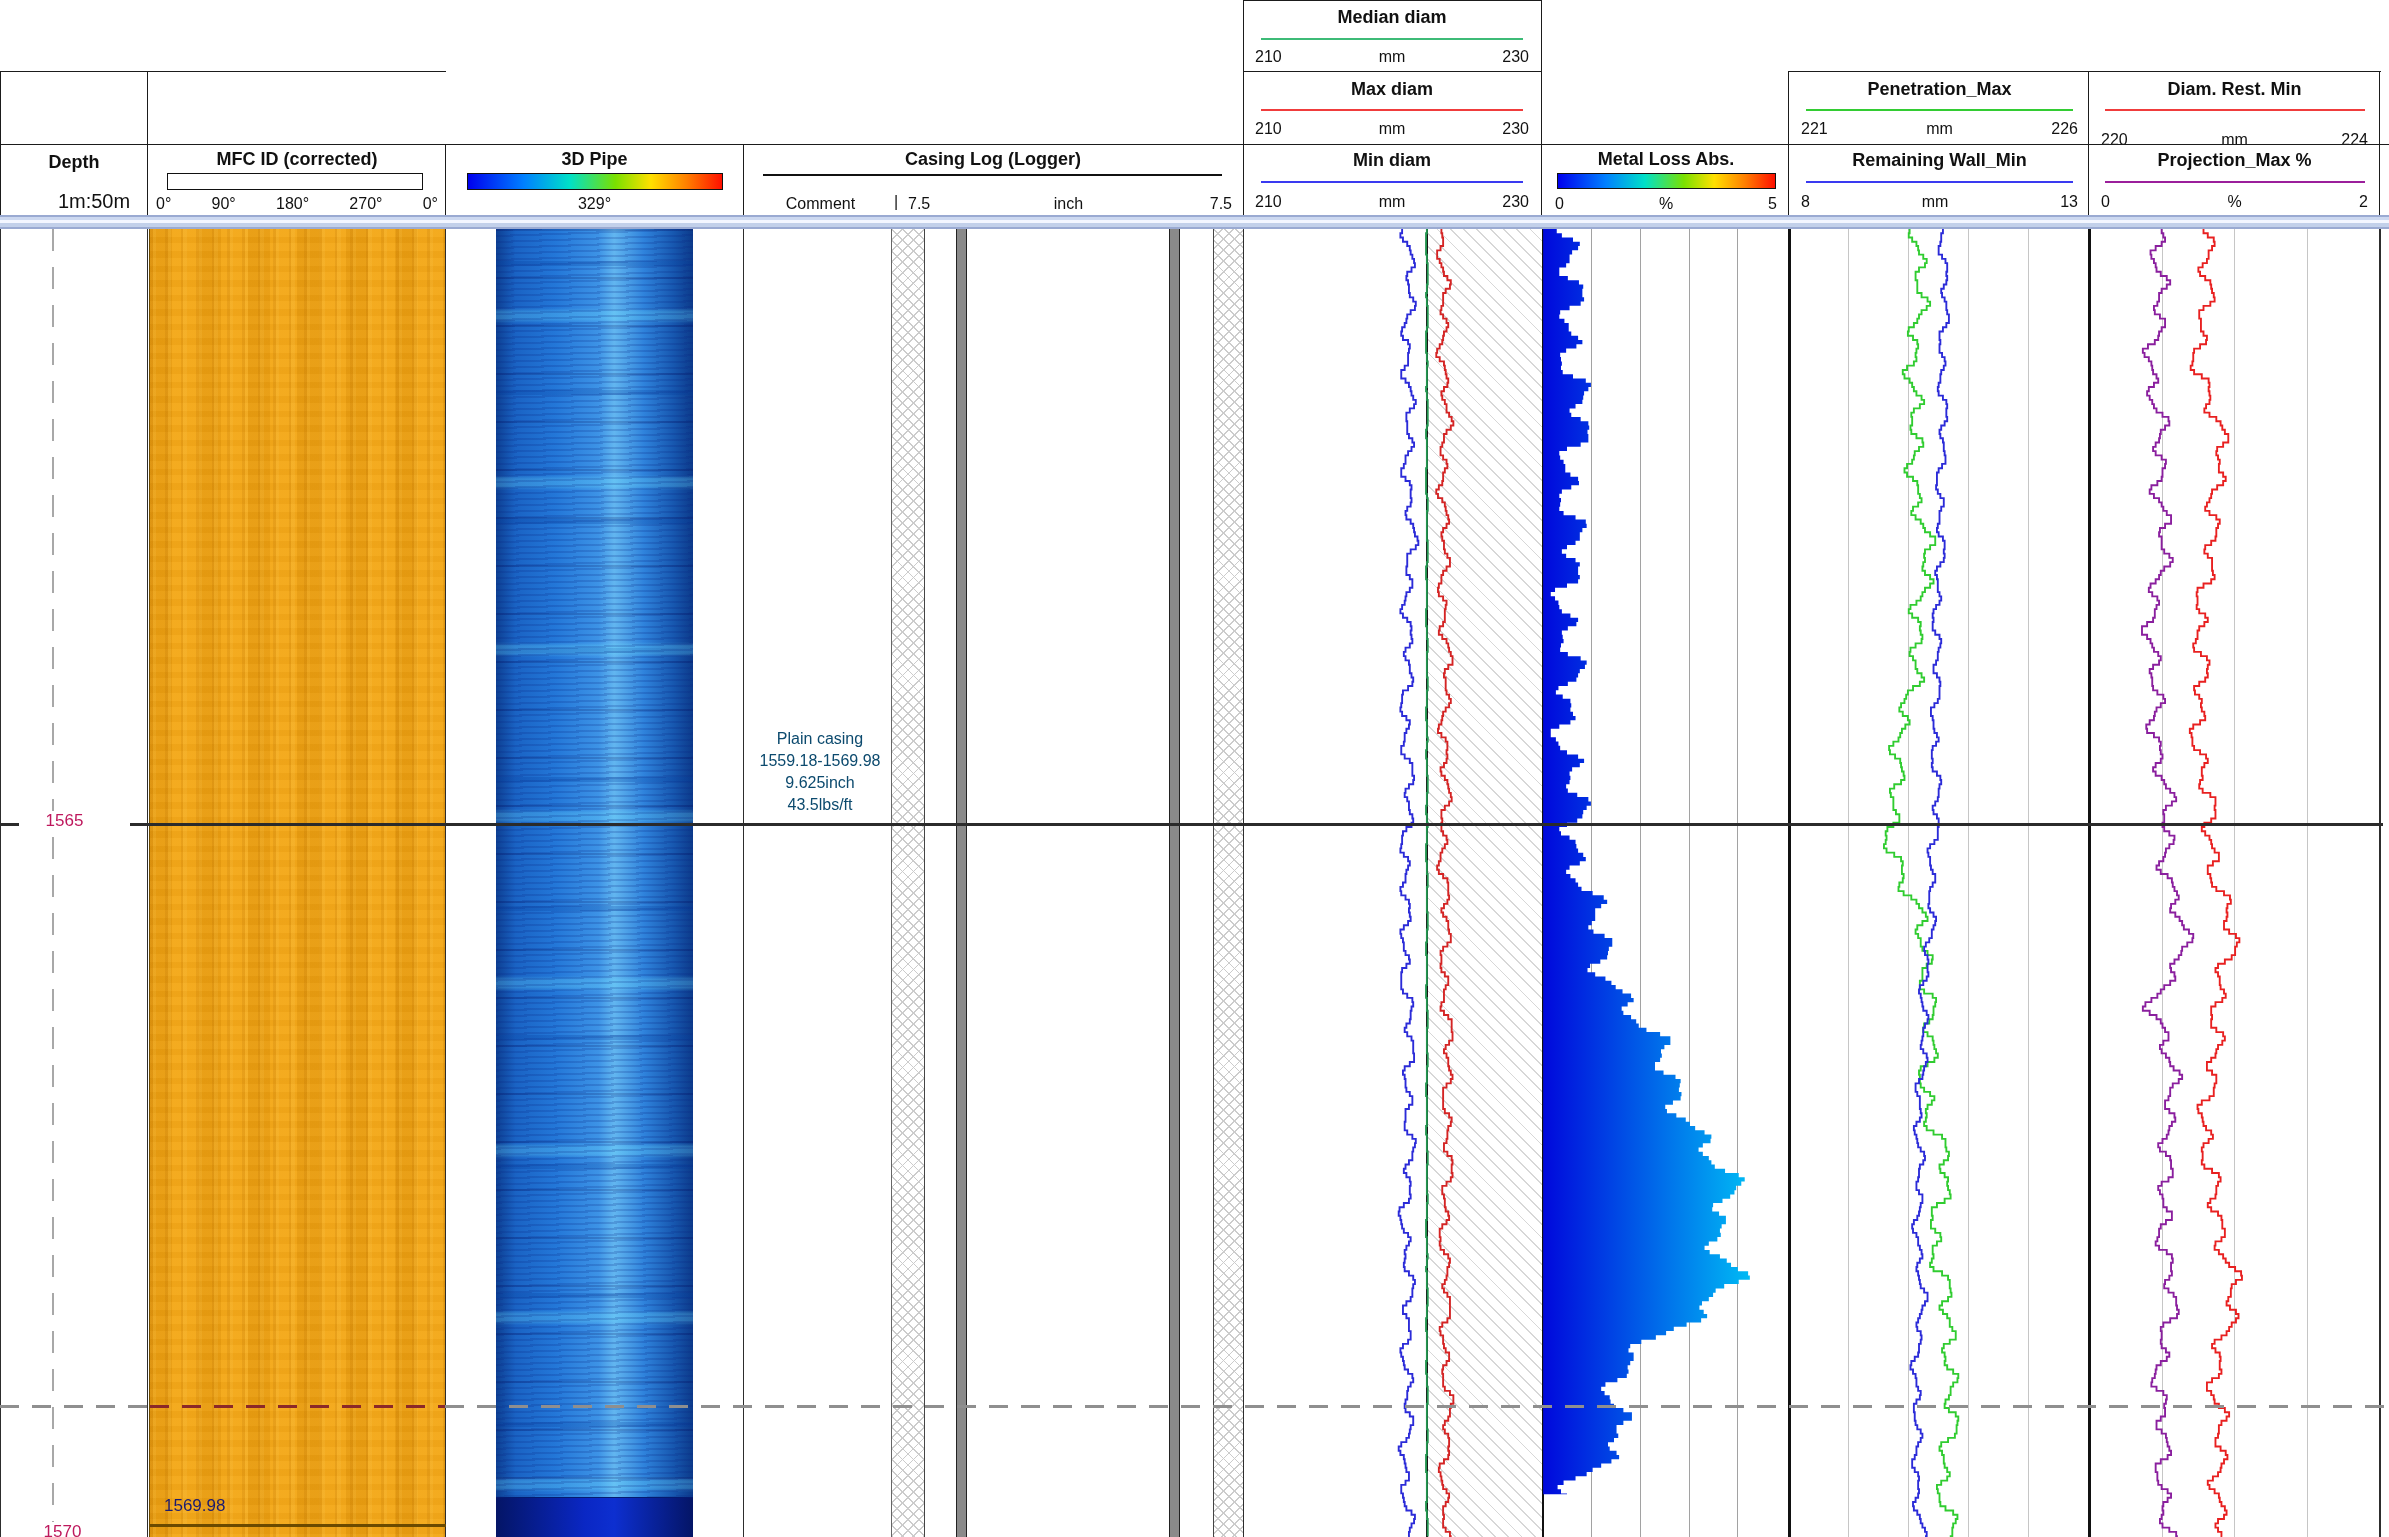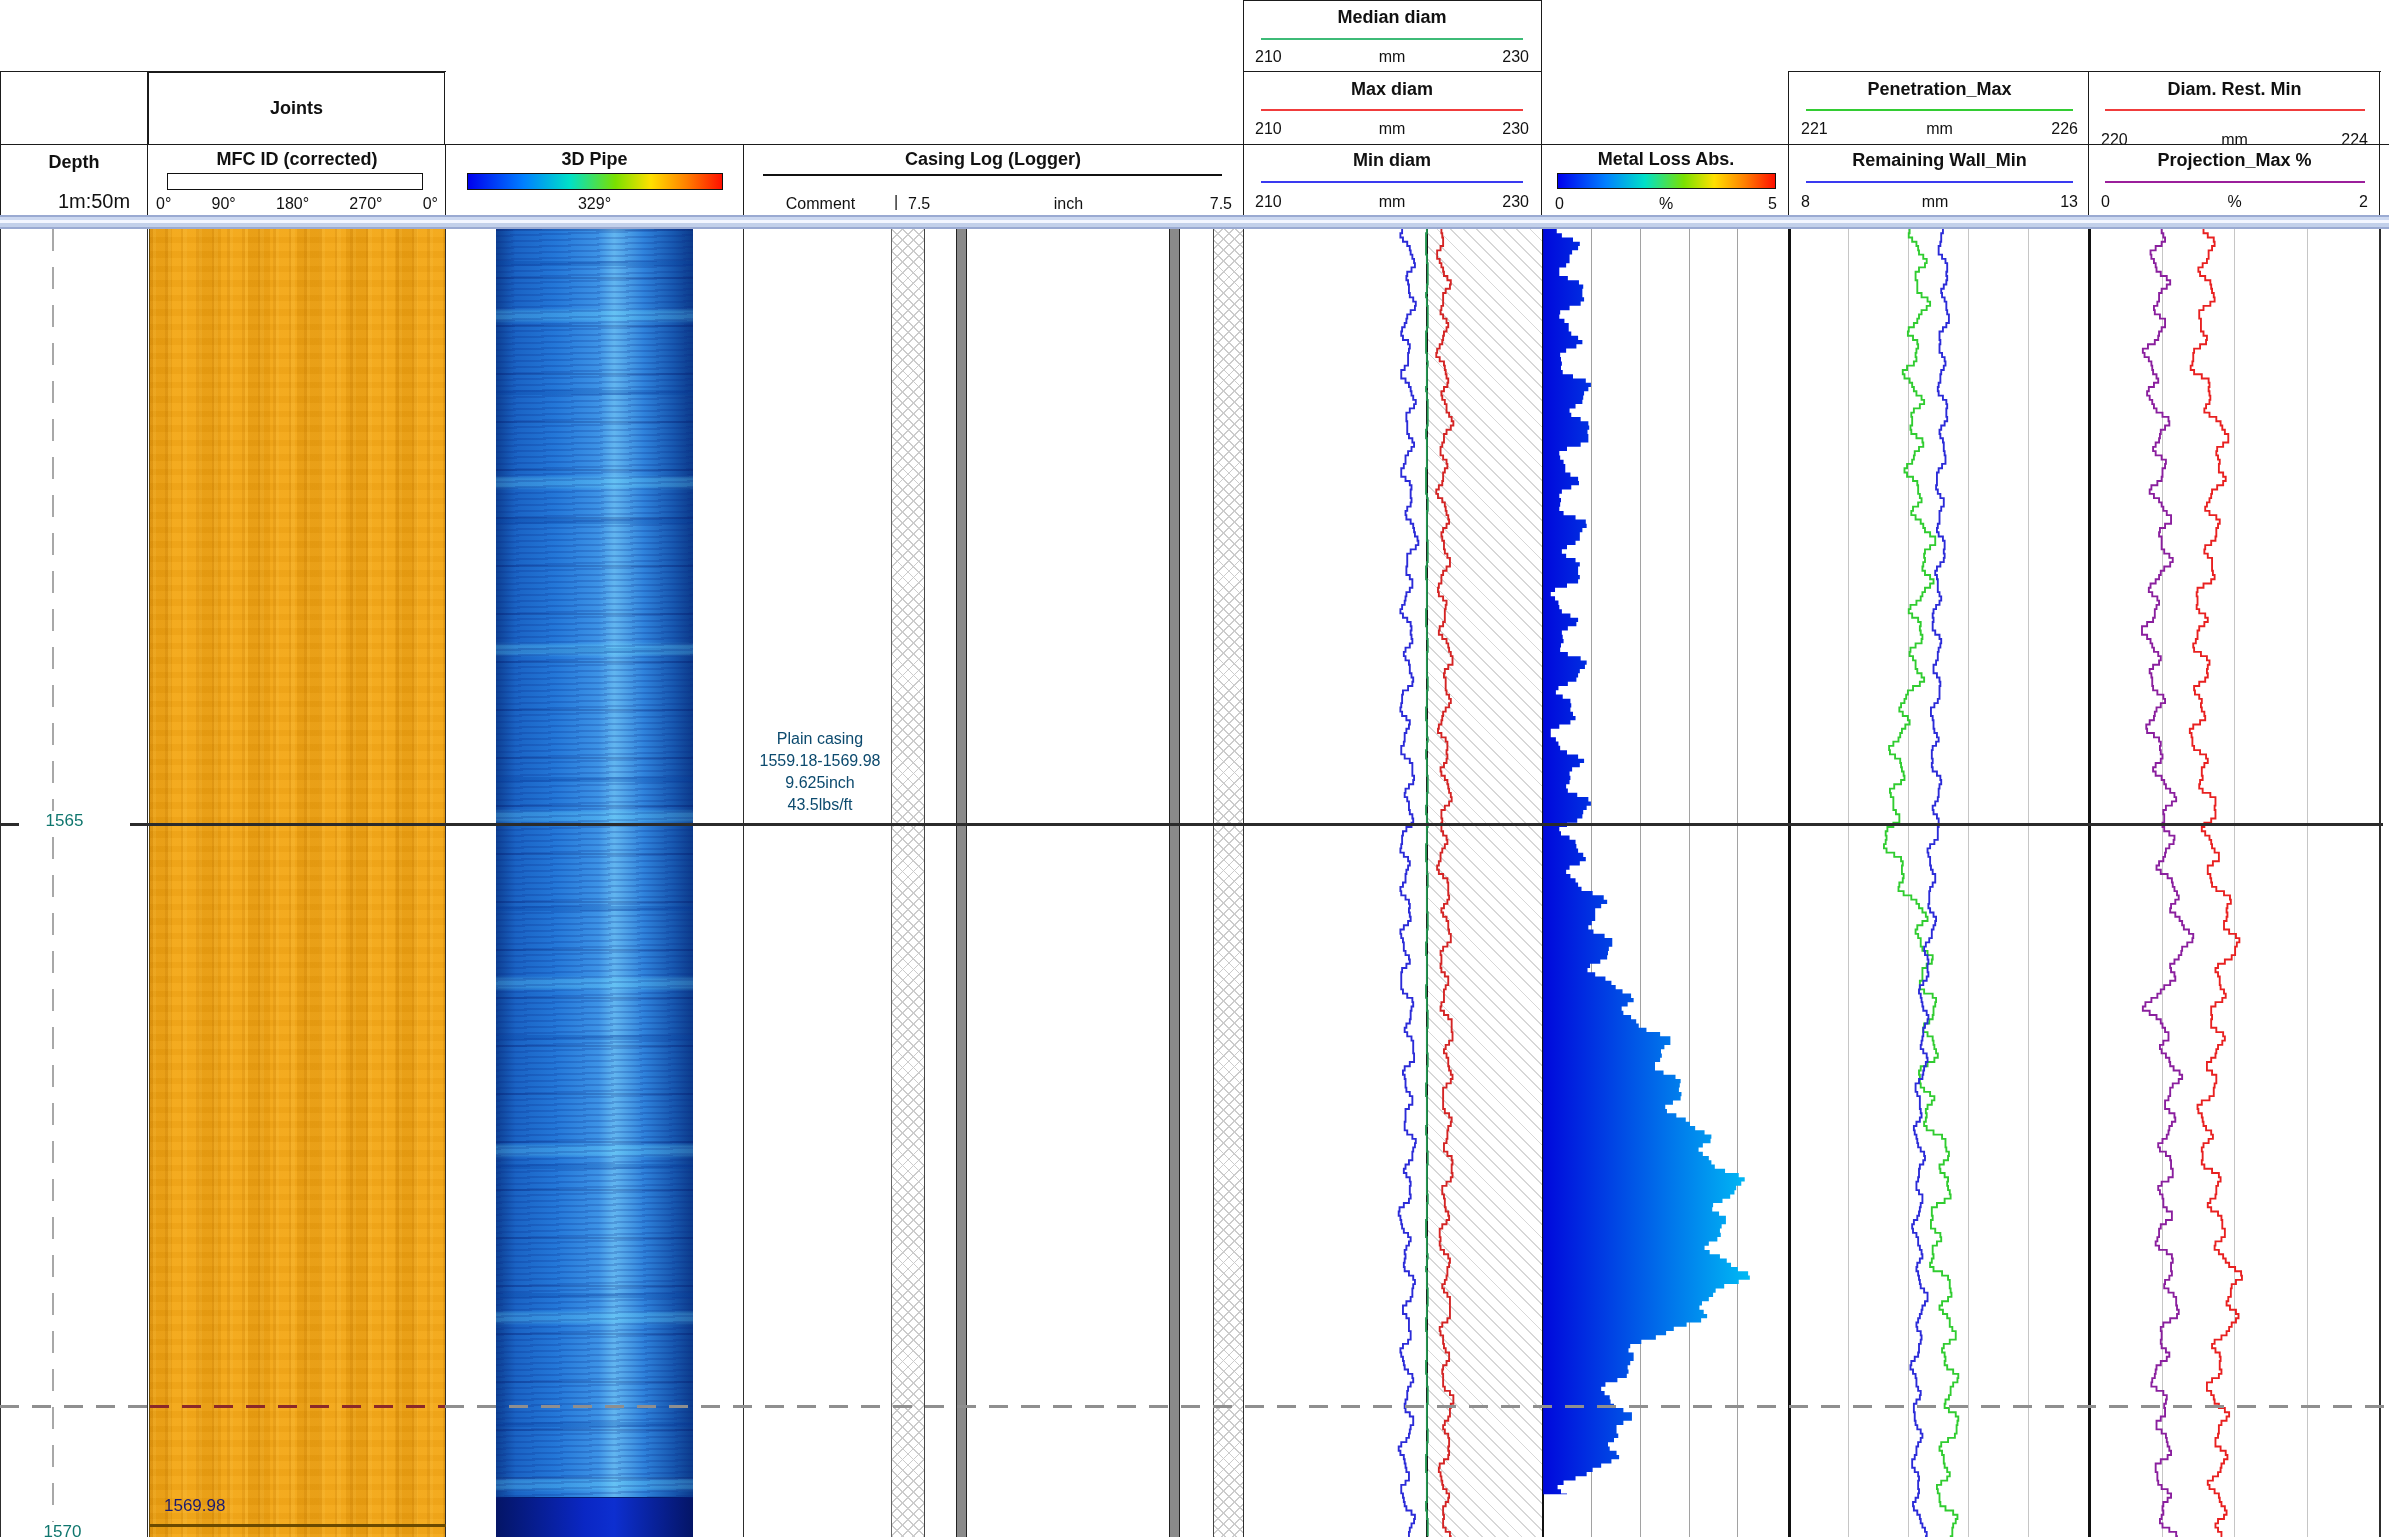--- a/index.html
+++ b/index.html
@@ -14,34 +14,31 @@
         font-size:16px;padding:0 12px;box-sizing:border-box;}
   .accent{position:absolute;height:2.1px;}
   .xhatch{position:absolute;background:
      repeating-linear-gradient(45deg,#cccccc 0 1.3px,transparent 1.3px 7.7px),
      repeating-linear-gradient(-45deg,#cccccc 0 1.3px,transparent 1.3px 7.7px);}
   .dhatch{position:absolute;background:
      repeating-linear-gradient(45deg,rgba(150,150,150,.38) 0 1.3px,transparent 1.3px 9.4px);}
   .cbar{position:absolute;height:17px;border:1.3px solid #111;box-sizing:border-box;}
   .dashH{position:absolute;height:2.6px;background:
      repeating-linear-gradient(90deg,#8f8f8f 0 19px,transparent 19px 32px);}
-  .depthlbl{position:absolute;font-size:17px;color:#0f766e;background:#fff;padding:0 2.6px;}
+  .depthlbl{position:absolute;font-size:17px;color:#be185d;background:#fff;padding:0 2.6px;}
   svg{position:absolute;left:0;top:0;z-index:3;pointer-events:none;}
 </style>
 </head>
 <body>
 
 <div id="root">
 
   <div class="title" style="left:0;top:152px;width:148px;">Depth</div>
   <div class="abs" style="left:0;top:190px;width:148px;text-align:center;font-size:20px;margin-left:20px;">1m:50m</div>
 
-  <div class="abs" style="left:148px;top:72px;width:297px;height:73px;border:1.3px solid #1b1b1b;box-sizing:border-box;display:flex;align-items:center;justify-content:center;font-weight:bold;font-size:18px;">
-    <span>Joints</span>
-  </div>
 
   <div class="title" style="left:148px;top:149px;width:298px;">MFC ID (corrected)</div>
   <div class="cbar" style="left:167px;top:173px;width:256px;background:linear-gradient(90deg,#1a0800 0%,#52240 0%,#571f00 12%,#8a4200 30%,#c87500 48%,#f0a018 65%,#ffce62 82%,#fff3c8 100%);"></div>
   <div class="nums" style="left:156px;top:195px;width:282px;padding:0;">
     <span>0°</span>
     <span>90°</span>
     <span>180°</span>
     <span>270°</span>
     <span>0°</span>
   </div>

